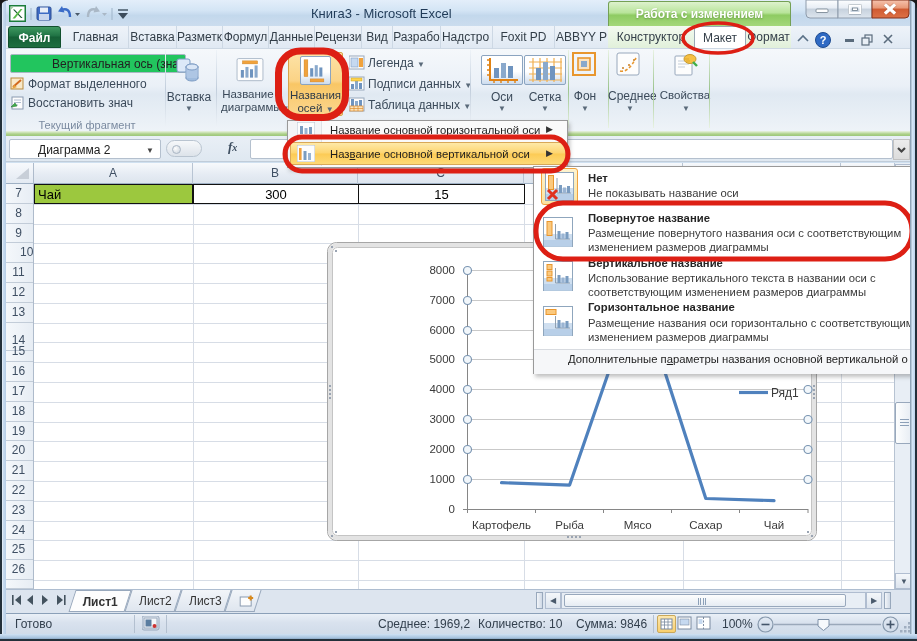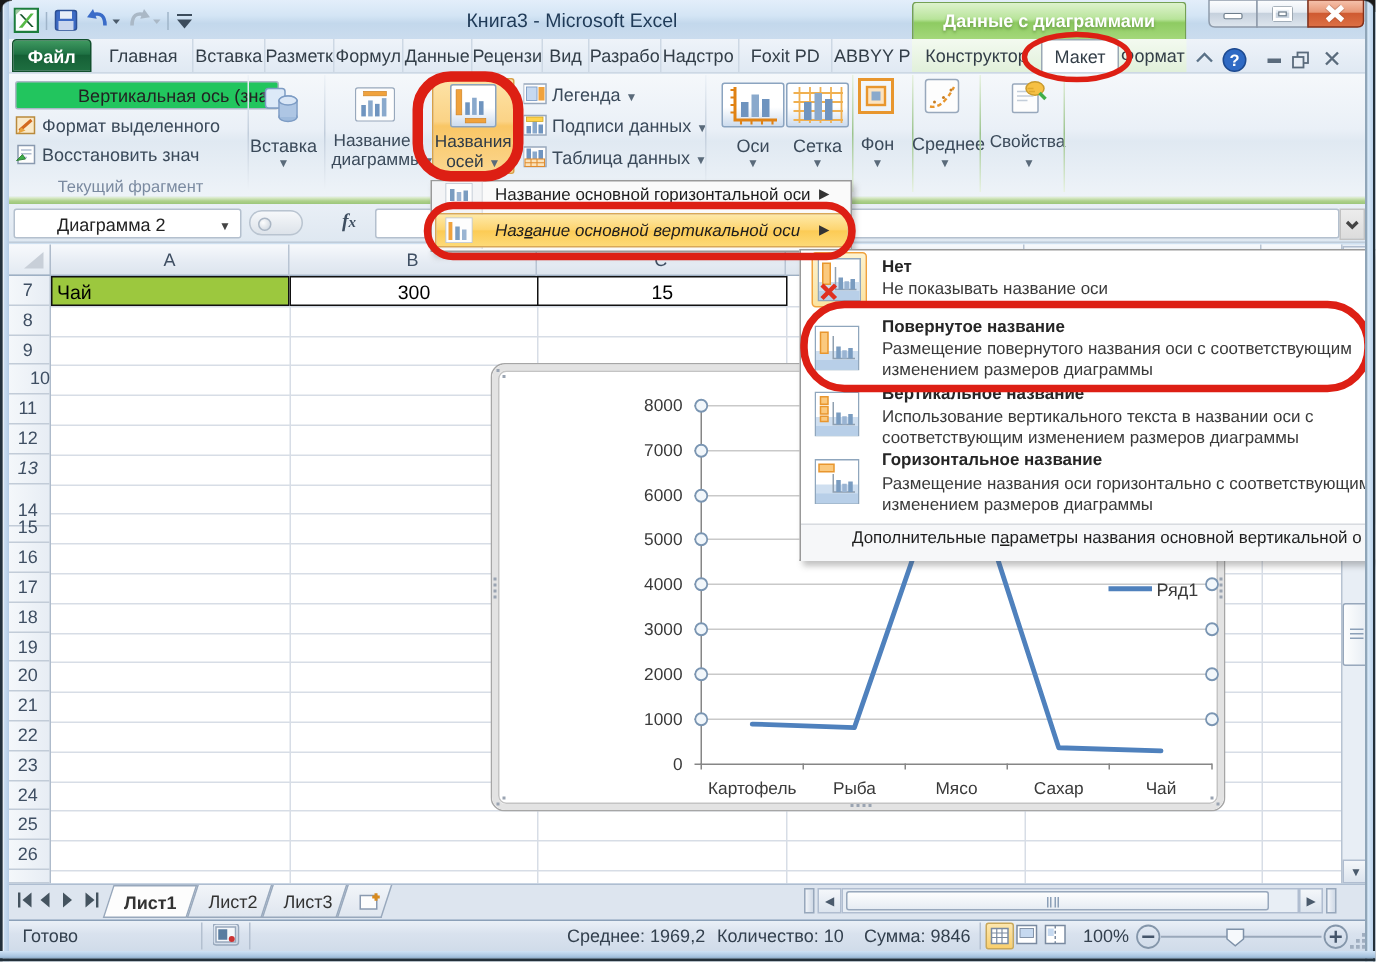--- a/index.html
+++ b/index.html
@@ -78,21 +78,21 @@
   <path d="M88 5 q -9 -3 -9 7" fill="none" stroke="#aab8c6" stroke-width="2.4"></path>
   <path d="M87 1 l 4 5.5 -6.5 1 z" fill="#aab8c6"></path>
   <path d="M93 8 l 5 0 -2.5 3 z" fill="#aab8c6"></path>
   <line x1="103" y1="3" x2="103" y2="15" stroke="#9fb4c9"></line>
 
   <line x1="109" y1="5" x2="119" y2="5" stroke="#3c4c5c" stroke-width="1.4"></line>
   <path d="M109 8 l 10 0 -5 6 z" fill="#3c4c5c"></path>
 </svg>
 </div>
 
-<div class="abs" id="ctxband" style="left:608px; width:183px;">Данные с диаграммами</div>
+<div class="abs" id="ctxband" style="left:608px; width:183px;">Работа с изменением</div>
 
 <div class="abs" style="left:805px; top:0;">
     <svg width="105" height="19" viewBox="0 0 105 19">
 <defs>
 <linearGradient id="wb" x1="0" y1="0" x2="0" y2="1">
           <stop offset="0" stop-color="#fdfeff"></stop>
           <stop offset=".45" stop-color="#e7edf4"></stop>
           <stop offset=".5" stop-color="#c6d1dd"></stop>
           <stop offset="1" stop-color="#dee6ee"></stop>
         </linearGradient>
@@ -326,21 +326,21 @@
 <div class="colh" style="left:683px; top:163px; width:158px;">E</div>
 <div class="colh" style="left:841px; top:163px; width:53px; border-right:none;">F</div>
 
 <div class="abs" style="left:4px; top:184px; width:30px; height:405px; background:linear-gradient(90deg,#f5f8fb,#e7edf4); border-right:1px solid #aebbcb;"></div>
 <div class="rowh abs" style="left:4px; top:184.0px; height:19.8px; line-height:19.8px;">7</div>
 <div class="rowh abs" style="left:4px; top:203.8px; height:19.8px; line-height:19.8px;">8</div>
 <div class="rowh abs" style="left:4px; top:223.6px; height:19.8px; line-height:19.8px;">9</div>
 <div class="rowh abs" style="left:4px; top:243.4px; height:19.8px; line-height:19.8px;padding-left:16px;">10</div>
 <div class="rowh abs" style="left:4px; top:263.2px; height:19.8px; line-height:19.8px;">11</div>
 <div class="rowh abs" style="left:4px; top:283.0px; height:19.8px; line-height:19.8px;">12</div>
-<div class="rowh abs" style="left:4px; top:302.8px; height:19.8px; line-height:19.8px;font-style:italic;">13</div>
+<div class="rowh abs" style="left:4px; top:302.8px; height:19.8px; line-height:19.8px;">13</div>
 <div class="rowh abs" style="left:4px; top:331px; height:19.8px; line-height:19.8px;">14</div>
 <div class="rowh abs" style="left:4px; top:342.4px; height:19.8px; line-height:19.8px;">15</div>
 <div class="rowh abs" style="left:4px; top:362.2px; height:19.8px; line-height:19.8px;">16</div>
 <div class="rowh abs" style="left:4px; top:382.0px; height:19.8px; line-height:19.8px;">17</div>
 <div class="rowh abs" style="left:4px; top:401.8px; height:19.8px; line-height:19.8px;">18</div>
 <div class="rowh abs" style="left:4px; top:421.6px; height:19.8px; line-height:19.8px;">19</div>
 <div class="rowh abs" style="left:4px; top:441.4px; height:19.8px; line-height:19.8px;">20</div>
 <div class="rowh abs" style="left:4px; top:461.2px; height:19.8px; line-height:19.8px;">21</div>
 <div class="rowh abs" style="left:4px; top:481.0px; height:19.8px; line-height:19.8px;">22</div>
 <div class="rowh abs" style="left:4px; top:500.8px; height:19.8px; line-height:19.8px;">23</div>
@@ -607,21 +607,21 @@
 <div class="abs" style="left:290px; top:142px; width:276px; height:23px; background:linear-gradient(#fee9a8,#fdd570 48%,#fccb55 52%,#fdda77); border:1px solid #d8a858; border-radius:2px;"></div>
 <div class="abs" style="left:297px; top:145px;">
     <svg width="18" height="17">
       <rect x="0" y="0" width="18" height="17" fill="#fdfdfd" stroke="#b4bfcc" stroke-width="1"></rect>
       <rect x="2" y="3" width="2.6" height="12" fill="#f0a23c"></rect>
       <rect x="6.5" y="6" width="3" height="9" fill="#7a9cc0"></rect>
       <rect x="11" y="8" width="3" height="7" fill="#9ab4d2"></rect>
       <rect x="15" y="7" width="2.6" height="8" fill="#7a9cc0" opacity="0"></rect>
     </svg>
   </div>
-<div class="abs" style="left:330px; top:148px; font-size:11.3px; color:#1e1e1e; white-space:nowrap;font-style:italic;">Наз<span style="text-decoration:underline;">в</span>ание основной вертикальной оси</div>
+<div class="abs" style="left:330px; top:148px; font-size:11.3px; color:#1e1e1e; white-space:nowrap;">Наз<span style="text-decoration:underline;">в</span>ание основной вертикальной оси</div>
 <div class="abs" style="left:546px; top:148px; font-size:9px; color:#333;">▶</div>
 
 <div class="abs" id="menu2"></div>
 
 <div class="abs" style="left:541px; top:168px; width:37px; height:37px; background:linear-gradient(#fdf3cf,#fbe3a0); border:1.5px solid #f0a23c; border-radius:3px;"></div>
 <div class="abs" style="left:545px; top:172px;">
     <svg width="29" height="29">
       <rect x="0.5" y="0.5" width="28" height="28" fill="#fff" stroke="#8fa6bd"></rect>
       <rect x="1" y="16" width="27" height="12" fill="#cfdff0"></rect>
       <rect x="1" y="22" width="27" height="6" fill="#b8cfe8"></rect>

